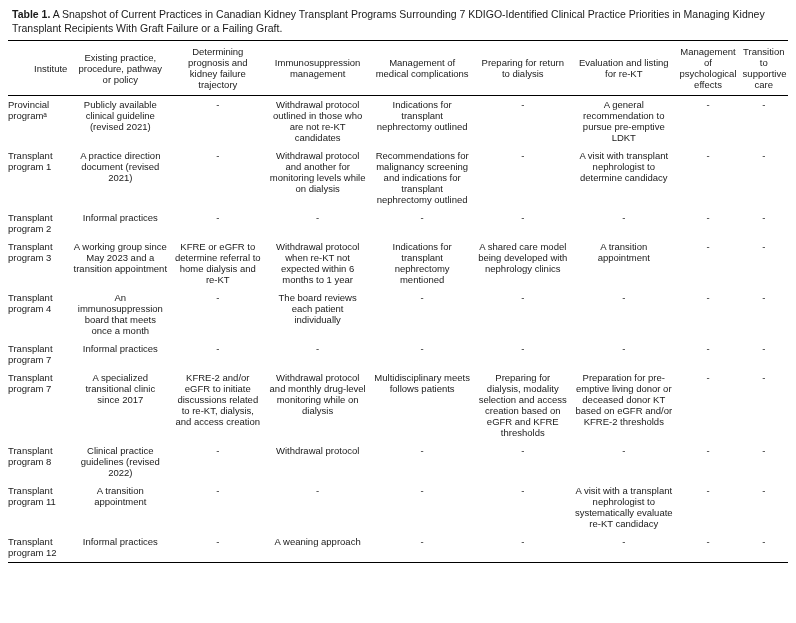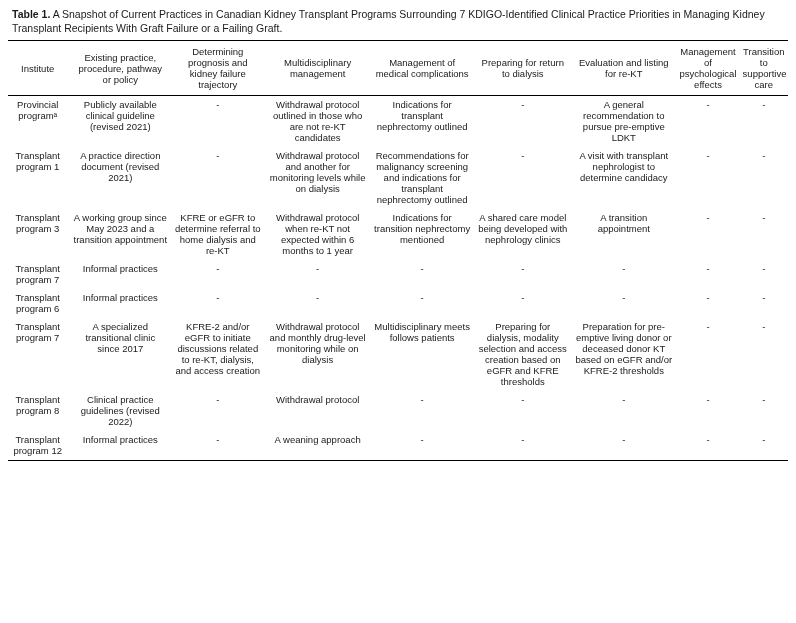--- a/index.html
+++ b/index.html
@@ -27,28 +27,28 @@
     line-height: 11px;
     table-layout: fixed;
   }
   thead th {
     font-weight: normal;
     text-align: center;
     vertical-align: middle;
     padding: 5px 3px;
     border-bottom: 1px solid #000;
   }
-  thead th:first-child { text-align: center; padding-left: 0; }
+  thead th:first-child { text-align: right; padding-left: 0; }
   tbody td {
     vertical-align: top;
     text-align: center;
     padding: 3px 3px 4px 3px;
     word-wrap: break-word;
   }
-  tbody td:first-child { text-align: center; padding-left: 0; }
+  tbody td:first-child { text-align: left; padding-left: 0; }
 </style>
 </head>
 <body>
 
 <div class="page">
 
   <p class="caption"><span class="caption-label">Table 1.</span> <span>A Snapshot of Current Practices in Canadian Kidney Transplant Programs Surrounding 7 KDIGO-Identified Clinical Practice Priorities in Managing Kidney Transplant Recipients With Graft Failure or a Failing Graft.</span></p>
 
   <table class="snapshot">
     <colgroup>
@@ -60,21 +60,21 @@
       <col style="width:12.4%">
       <col style="width:13.5%">
       <col style="width:8.1%">
       <col style="width:6.2%">
     </colgroup>
     <thead>
       <tr id="header-row">
           <th>Institute</th>
           <th>Existing practice, procedure, pathway or policy</th>
           <th>Determining prognosis and kidney failure trajectory</th>
-          <th>Multidisciplinary management</th>
+          <th>Immunosuppression management</th>
           <th>Management of medical complications</th>
           <th>Preparing for return to dialysis</th>
           <th>Evaluation and listing for re-KT</th>
           <th>Management of psychological effects</th>
           <th>Transition to supportive care</th>
         </tr>
     </thead>
     <tbody id="table-body">
         <tr>
           <td>Provincial programᵃ</td>
@@ -92,43 +92,54 @@
           <td>A practice direction document (revised 2021)</td>
           <td>-</td>
           <td>Withdrawal protocol and another for monitoring levels while on dialysis</td>
           <td>Recommendations for malignancy screening and indications for transplant nephrectomy outlined</td>
           <td>-</td>
           <td>A visit with transplant nephrologist to determine candidacy</td>
           <td>-</td>
           <td>-</td>
         </tr>
         <tr>
-          <td>Transplant program 3</td>
-          <td>A working group since May 2023 and a transition appointment</td>
-          <td>KFRE or eGFR to determine referral to home dialysis and re-KT</td>
-          <td>Withdrawal protocol when re-KT not expected within 6 months to 1 year</td>
-          <td>Indications for transition nephrectomy mentioned</td>
-          <td>A shared care model being developed with nephrology clinics</td>
-          <td>A transition appointment</td>
-          <td>-</td>
-          <td>-</td>
-        </tr>
-        <tr>
-          <td>Transplant program 7</td>
+          <td>Transplant program 2</td>
           <td>Informal practices</td>
           <td>-</td>
           <td>-</td>
           <td>-</td>
           <td>-</td>
           <td>-</td>
           <td>-</td>
           <td>-</td>
         </tr>
         <tr>
-          <td>Transplant program 6</td>
+          <td>Transplant program 3</td>
+          <td>A working group since May 2023 and a transition appointment</td>
+          <td>KFRE or eGFR to determine referral to home dialysis and re-KT</td>
+          <td>Withdrawal protocol when re-KT not expected within 6 months to 1 year</td>
+          <td>Indications for transplant nephrectomy mentioned</td>
+          <td>A shared care model being developed with nephrology clinics</td>
+          <td>A transition appointment</td>
+          <td>-</td>
+          <td>-</td>
+        </tr>
+        <tr>
+          <td>Transplant program 4</td>
+          <td>An immunosuppression board that meets once a month</td>
+          <td>-</td>
+          <td>The board reviews each patient individually</td>
+          <td>-</td>
+          <td>-</td>
+          <td>-</td>
+          <td>-</td>
+          <td>-</td>
+        </tr>
+        <tr>
+          <td>Transplant program 7</td>
           <td>Informal practices</td>
           <td>-</td>
           <td>-</td>
           <td>-</td>
           <td>-</td>
           <td>-</td>
           <td>-</td>
           <td>-</td>
         </tr>
         <tr>
@@ -147,20 +158,31 @@
           <td>Clinical practice guidelines (revised 2022)</td>
           <td>-</td>
           <td>Withdrawal protocol</td>
           <td>-</td>
           <td>-</td>
           <td>-</td>
           <td>-</td>
           <td>-</td>
         </tr>
         <tr>
+          <td>Transplant program 11</td>
+          <td>A transition appointment</td>
+          <td>-</td>
+          <td>-</td>
+          <td>-</td>
+          <td>-</td>
+          <td>A visit with a transplant nephrologist to systematically evaluate re-KT candidacy</td>
+          <td>-</td>
+          <td>-</td>
+        </tr>
+        <tr>
           <td>Transplant program 12</td>
           <td>Informal practices</td>
           <td>-</td>
           <td>A weaning approach</td>
           <td>-</td>
           <td>-</td>
           <td>-</td>
           <td>-</td>
           <td>-</td>
         </tr>

